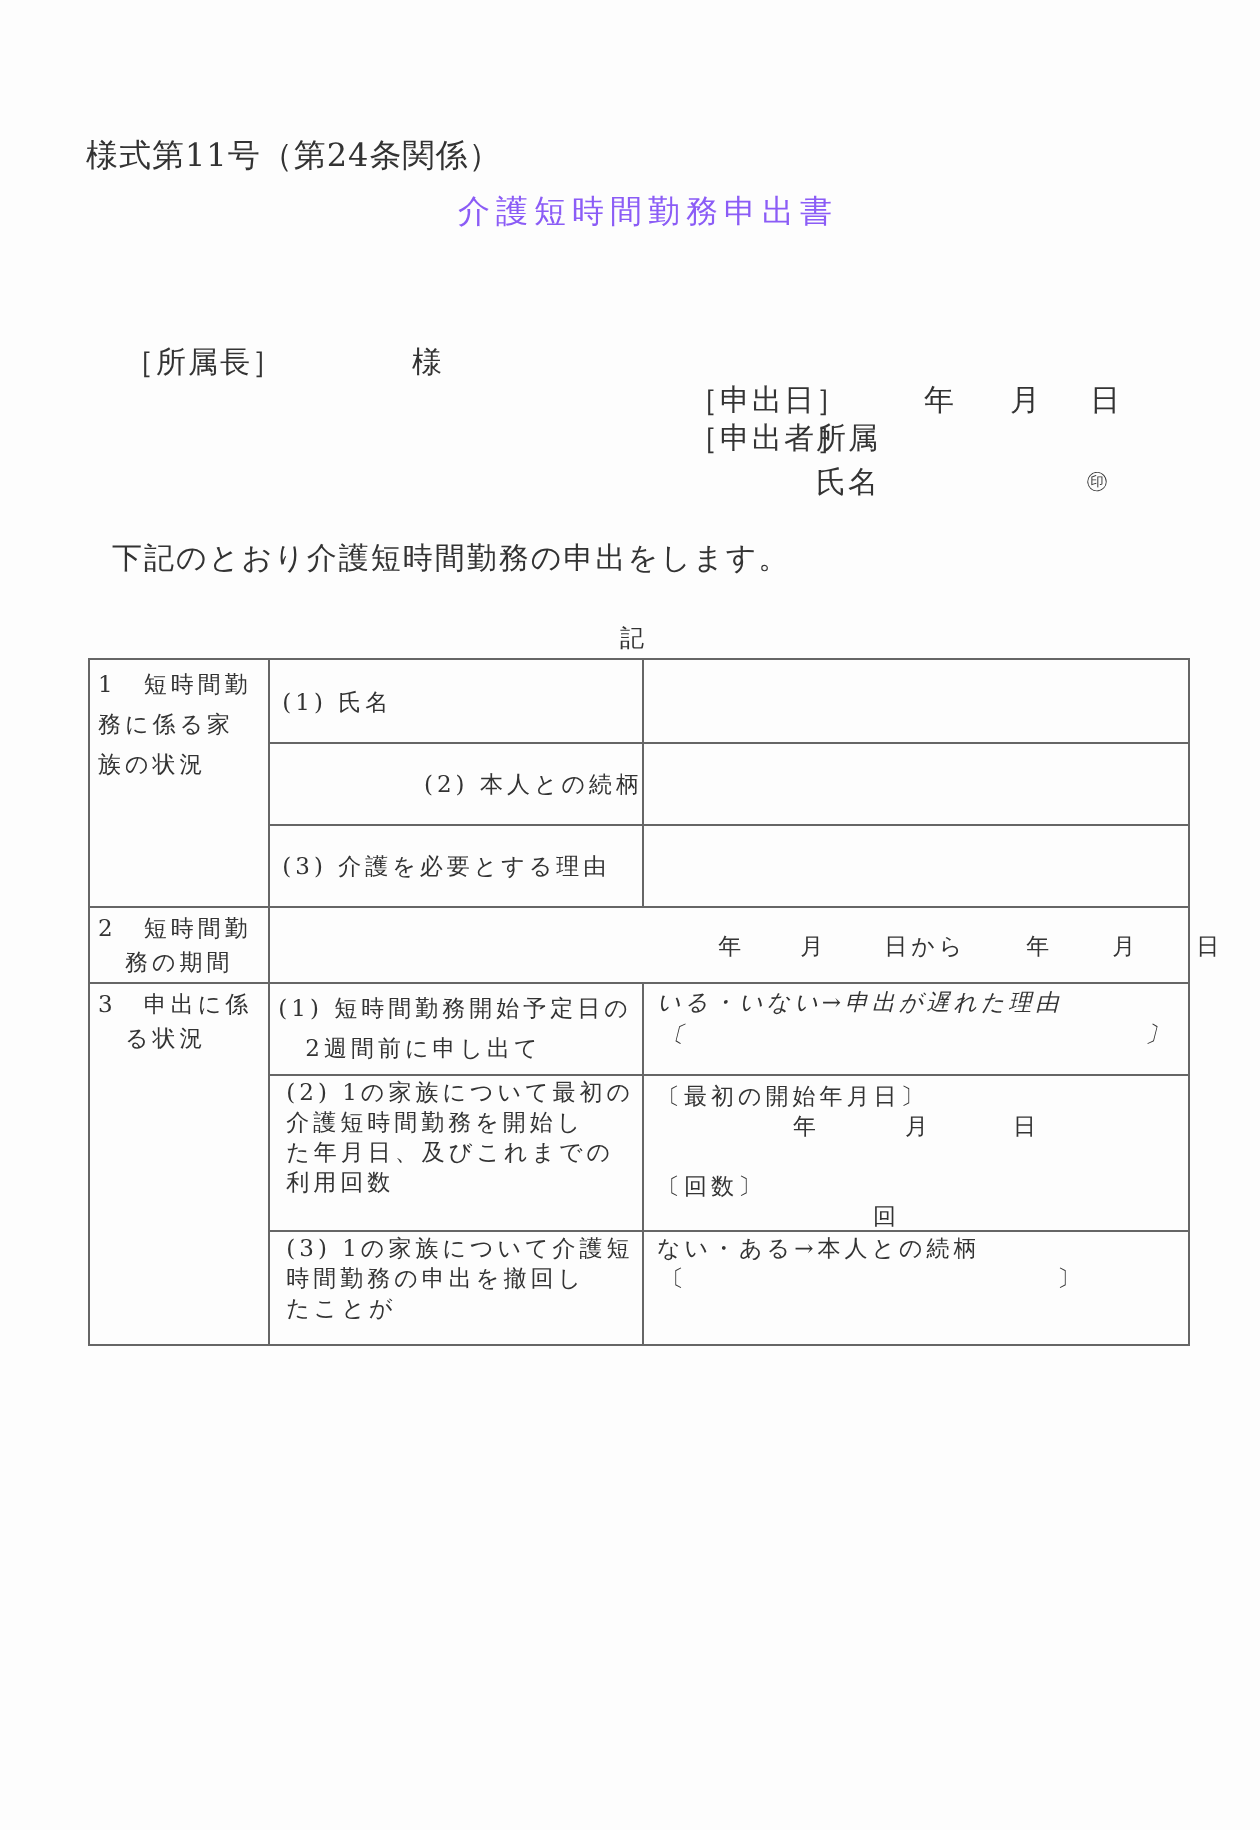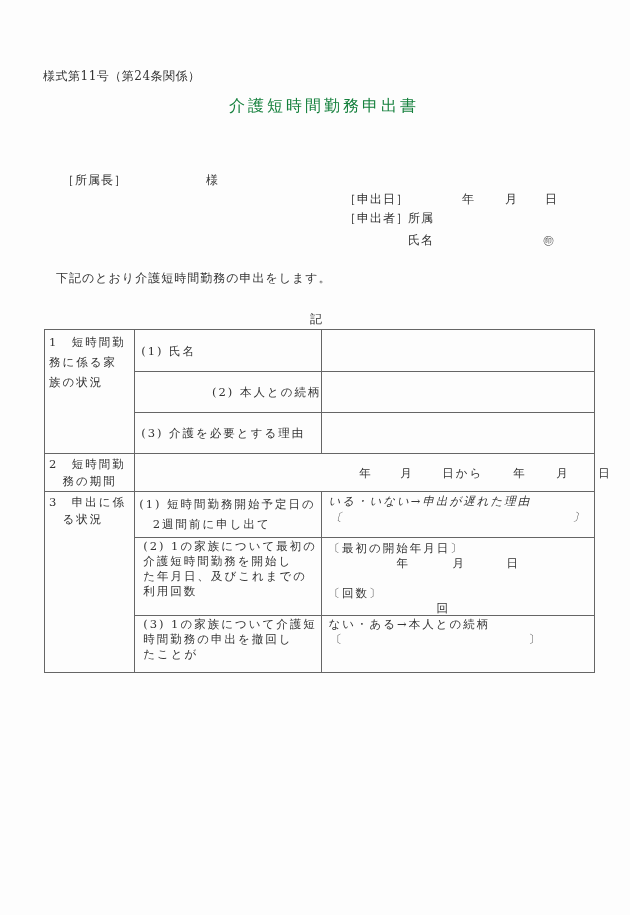--- a/index.html
+++ b/index.html
@@ -1,21 +1,21 @@
 <!DOCTYPE html>
 <html><head>
 <meta charset="utf-8">
 <style>
   html, body { margin:0; padding:0; }
   body { width:630px; height:915px; background:#fdfdfd; position:relative; overflow:hidden;
          font-family:"DejaVu Serif","Liberation Serif",serif; color:#333; }
   .abs { position:absolute; white-space:nowrap; }
-  .t12 { font-size:12px; letter-spacing:1px; }
-  .form-no { left:43px; top:68px; font-size:12px; letter-spacing:0.5px; }
-  .title { left:229px; top:96px; font-size:16px; letter-spacing:3px; color:#15803d; }
+  .t12 { font-size:15px; letter-spacing:1px; }
+  .form-no { left:43px; top:68px; font-size:16px; letter-spacing:0.5px; }
+  .title { left:229px; top:96px; font-size:16px; letter-spacing:3px; color:#8b5cf6; }
   table.grid { position:absolute; left:44px; top:329px; border-collapse:collapse; width:551px; table-layout:fixed; }
   table.grid td { border:1.3px solid #666; padding:0; vertical-align:top; font-size:11.5px; letter-spacing:2px; line-height:18px; color:#333; }
   .c1 { width:90px; }
   .c2 { width:187px; }
   .c3 { width:272px; }
   .cellpad { padding:3px 0 0 6px; }
 </style>
 </head>
 <body>
 

